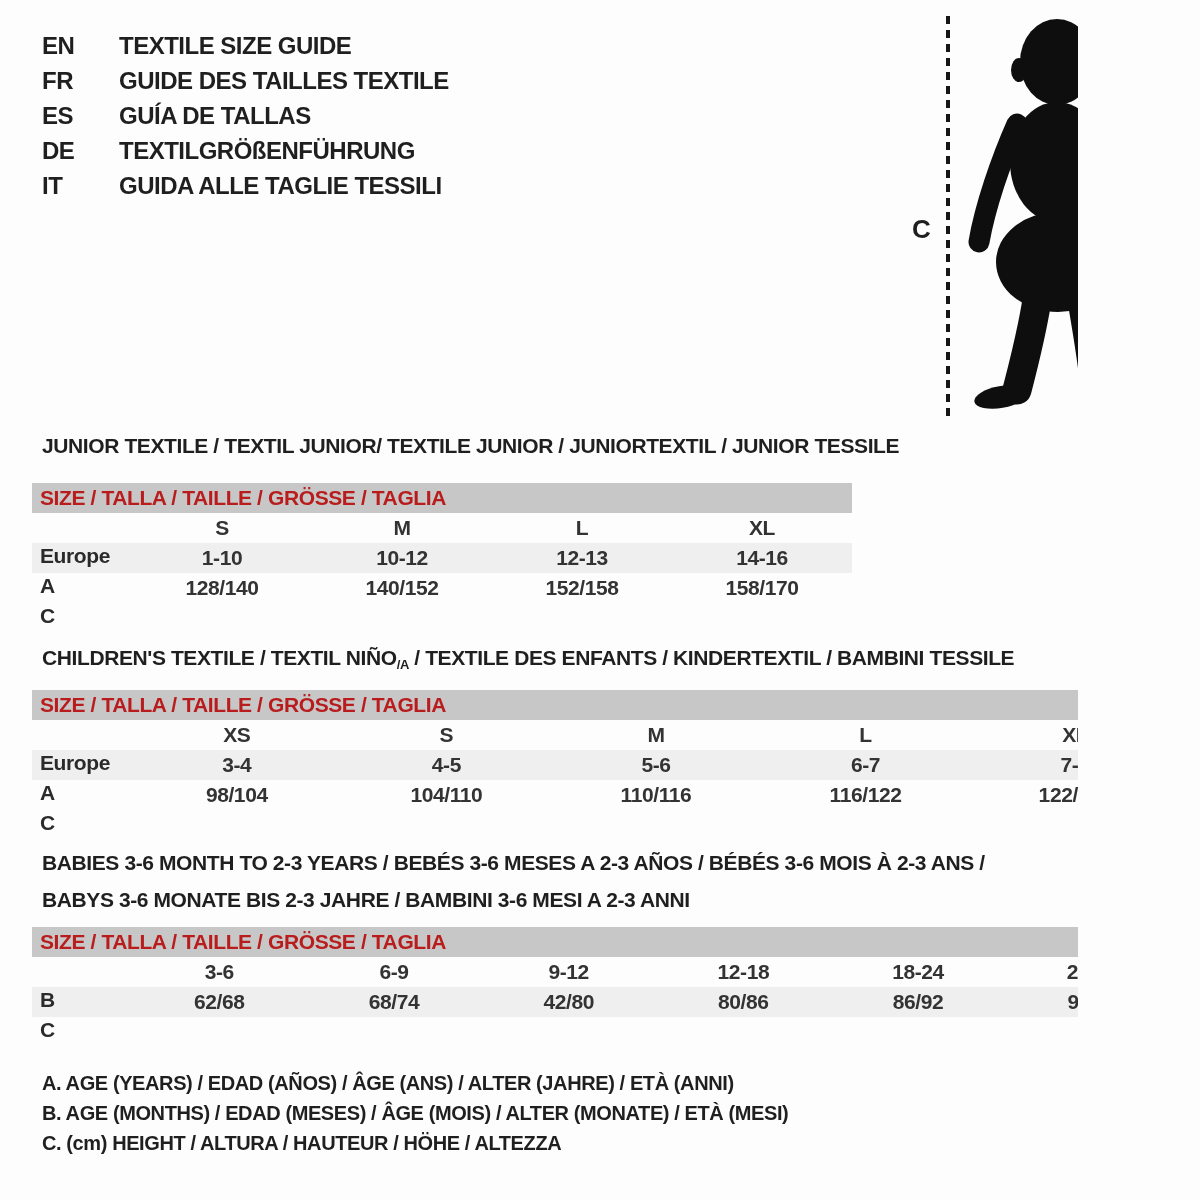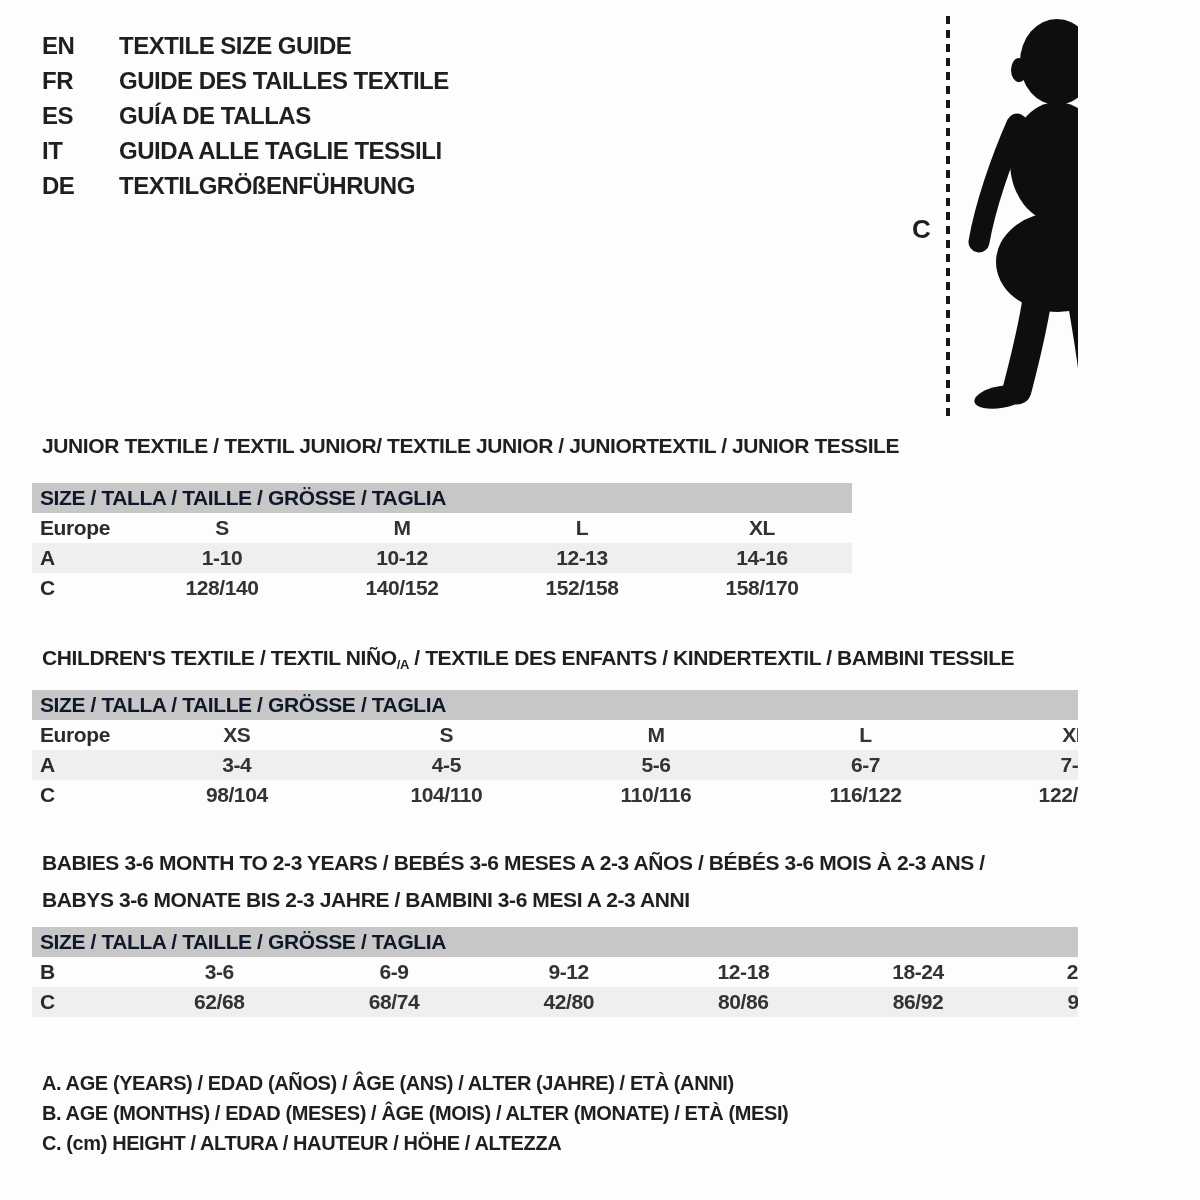--- a/index.html
+++ b/index.html
@@ -36,27 +36,27 @@
     white-space:nowrap;
   }
   .section-title .subscript{font-size:13px;vertical-align:-4px;font-weight:700;}
   .two-line div{line-height:37px;}
 
   .size-table{position:absolute;left:32px;}
   .size-table.w-junior{width:820px;}
   .size-table.w-full{width:1148px;}
   .size-bar{
     height:30px;line-height:30px;
-    background:#c7c7c7;color:#0f172a;
+    background:#c7c7c7;color:#b91c1c;
     font-size:21px;font-weight:700;letter-spacing:-0.4px;
     padding-left:8px;box-sizing:border-box;
   }
   .trow{display:flex;height:30px;line-height:30px;font-size:21px;font-weight:700;letter-spacing:-0.4px;}
   .trow.shaded{background:#efefef;}
-  .tlabel{width:100px;padding-left:8px;box-sizing:border-box;text-align:left;color:#2a2a2a;}
+  .tlabel{width:100px;padding-left:8px;box-sizing:border-box;text-align:left;color:#2a2a2a;margin-top:28px;}
   .tcell{flex:1;text-align:center;color:#333;}
 
   
   .legend{position:absolute;left:42px;top:1068px;}
   .legend-line{line-height:30px;font-size:20px;font-weight:700;letter-spacing:-0.4px;}
 </style>
 </head>
 <body>
 
 <div id="page">
@@ -68,26 +68,26 @@
     </div>
     <div class="lang-row">
       <span class="lang-code">FR</span>
       <span class="lang-title">GUIDE DES TAILLES TEXTILE</span>
     </div>
     <div class="lang-row">
       <span class="lang-code">ES</span>
       <span class="lang-title">GUÍA DE TALLAS</span>
     </div>
     <div class="lang-row">
+      <span class="lang-code">DE</span>
+      <span class="lang-title">TEXTILGRÖßENFÜHRUNG</span>
+    </div>
+    <div class="lang-row">
       <span class="lang-code">IT</span>
       <span class="lang-title">GUIDA ALLE TAGLIE TESSILI</span>
-    </div>
-    <div class="lang-row">
-      <span class="lang-code">DE</span>
-      <span class="lang-title">TEXTILGRÖßENFÜHRUNG</span>
     </div>
   </div>
 
   <div class="measure-line"></div>
   <div class="measure-label">C</div>
 
   <svg class="toddler-svg" width="172" height="400" viewBox="0 0 172 400" aria-hidden="true">
     <g fill="#0e0e0e" stroke="none">
       <ellipse cx="92" cy="50" rx="37" ry="43"></ellipse>
       <ellipse cx="54" cy="58" rx="8" ry="12"></ellipse>

